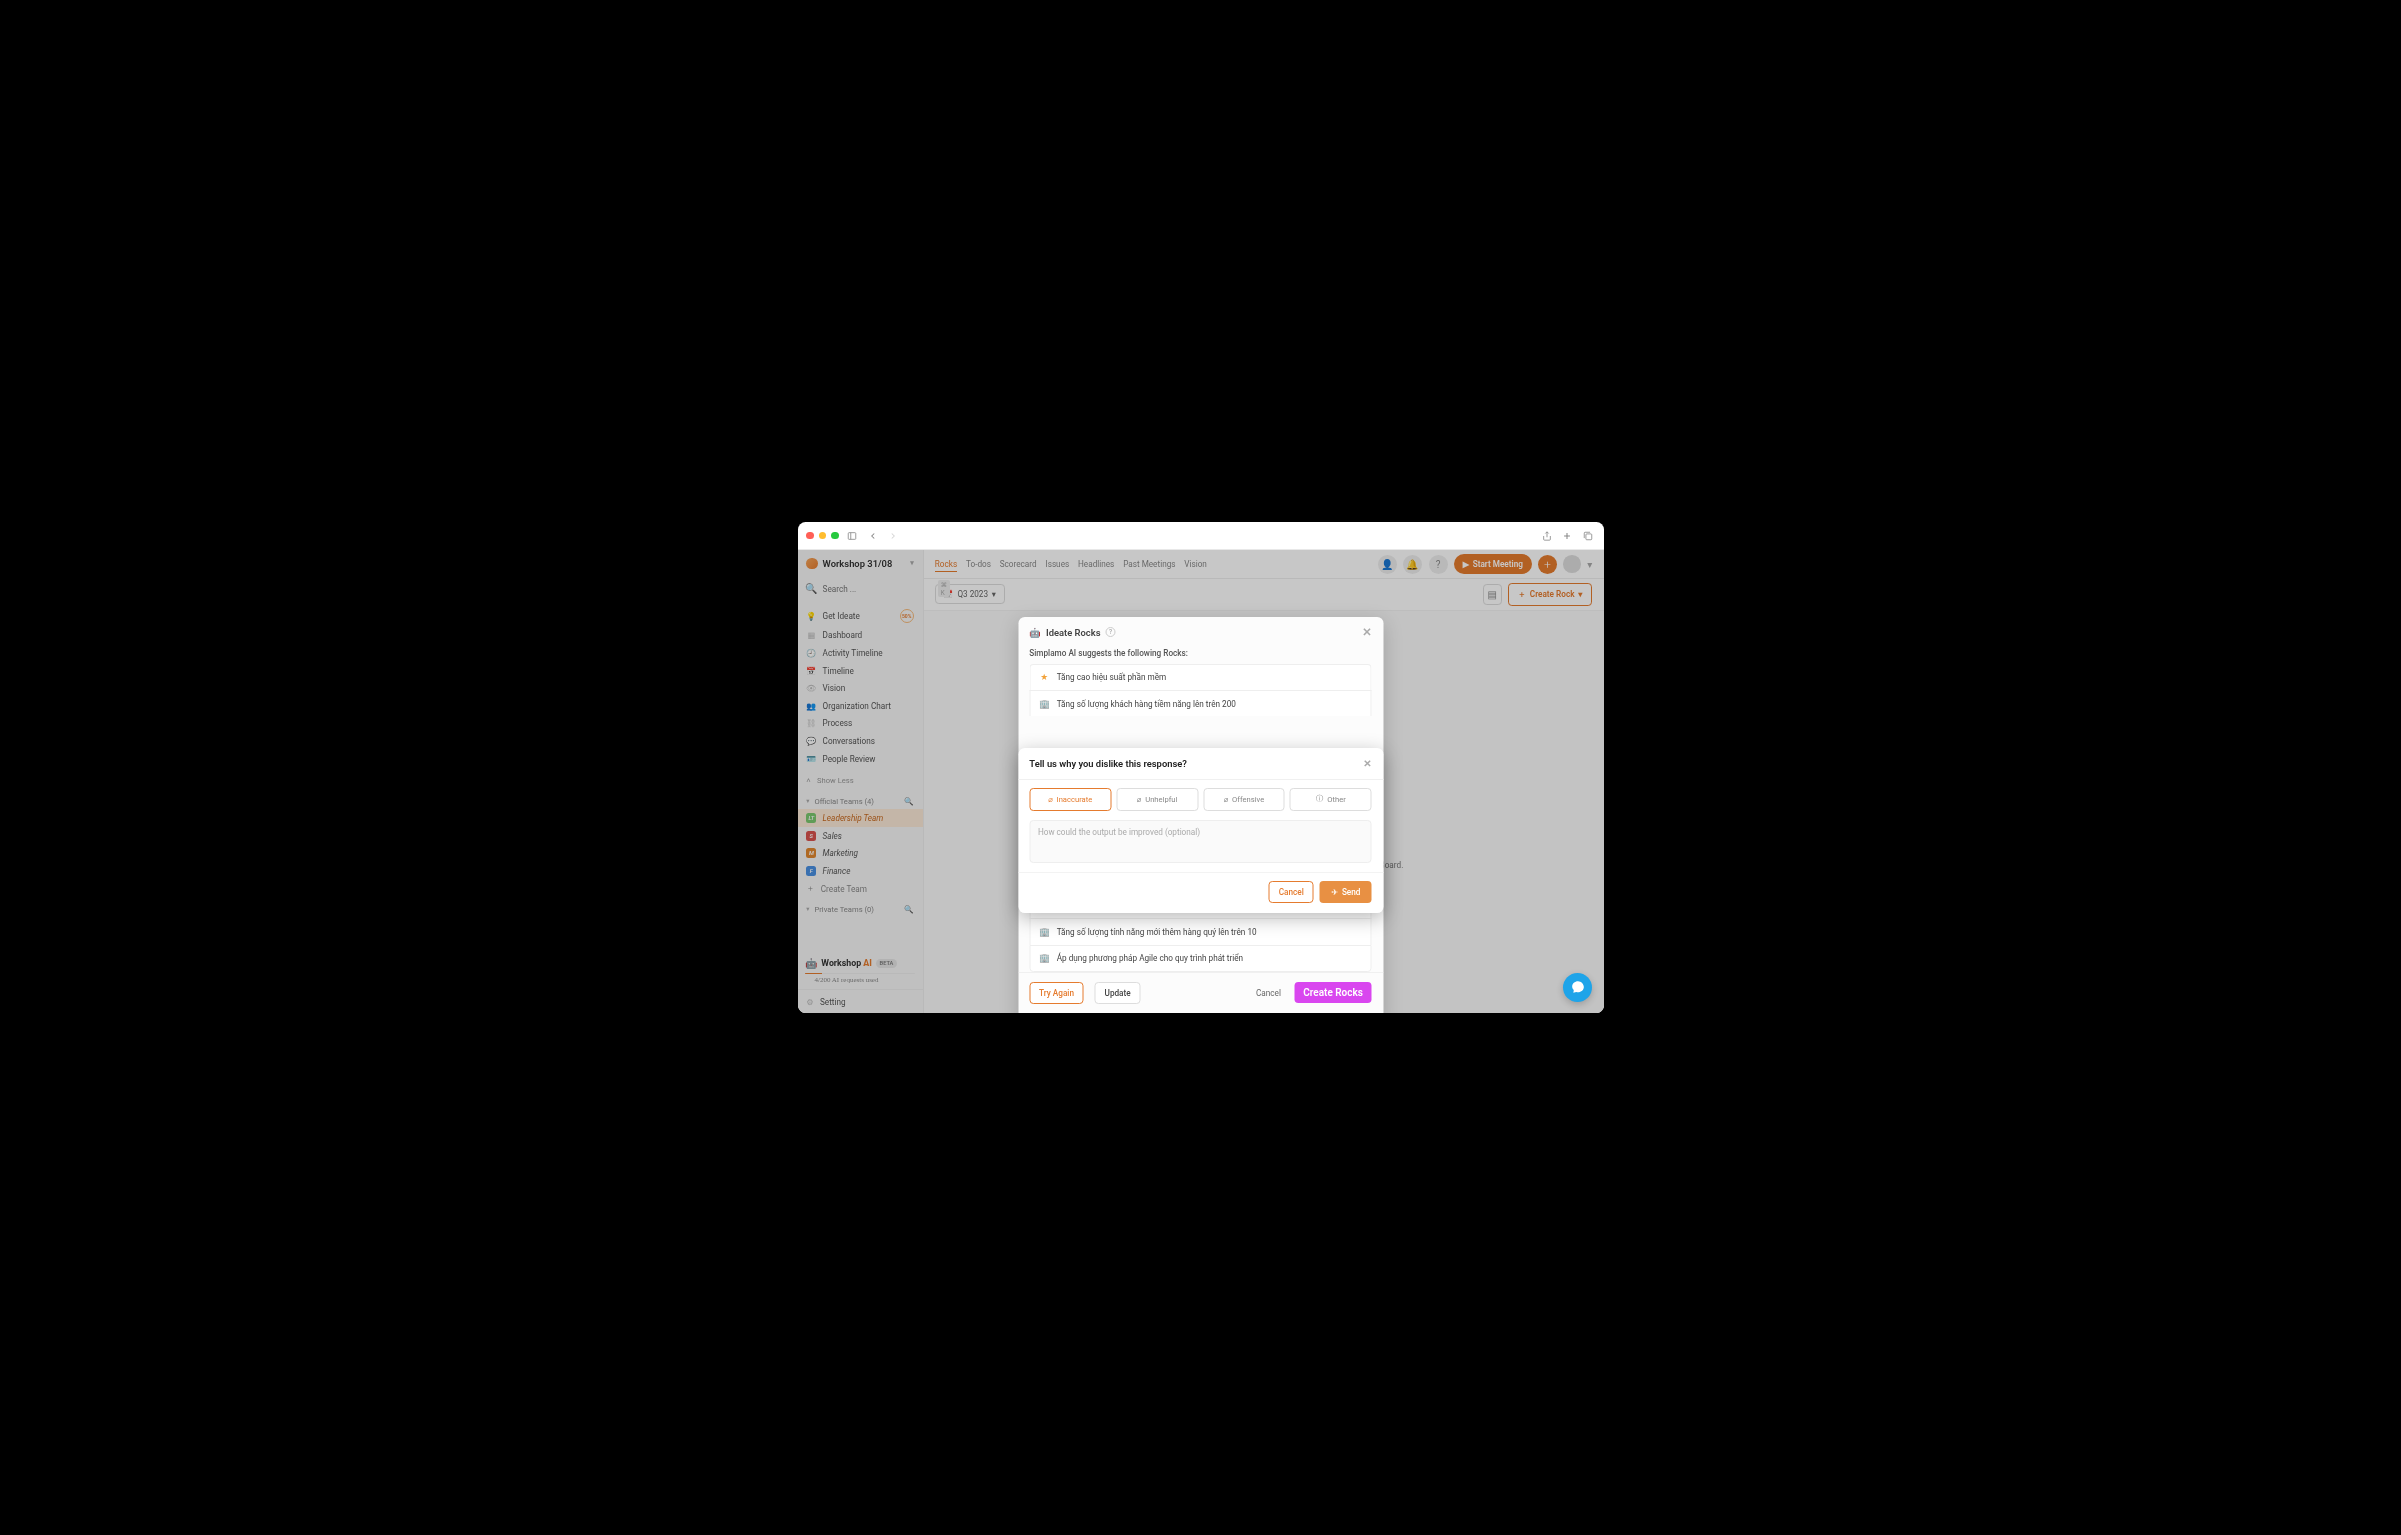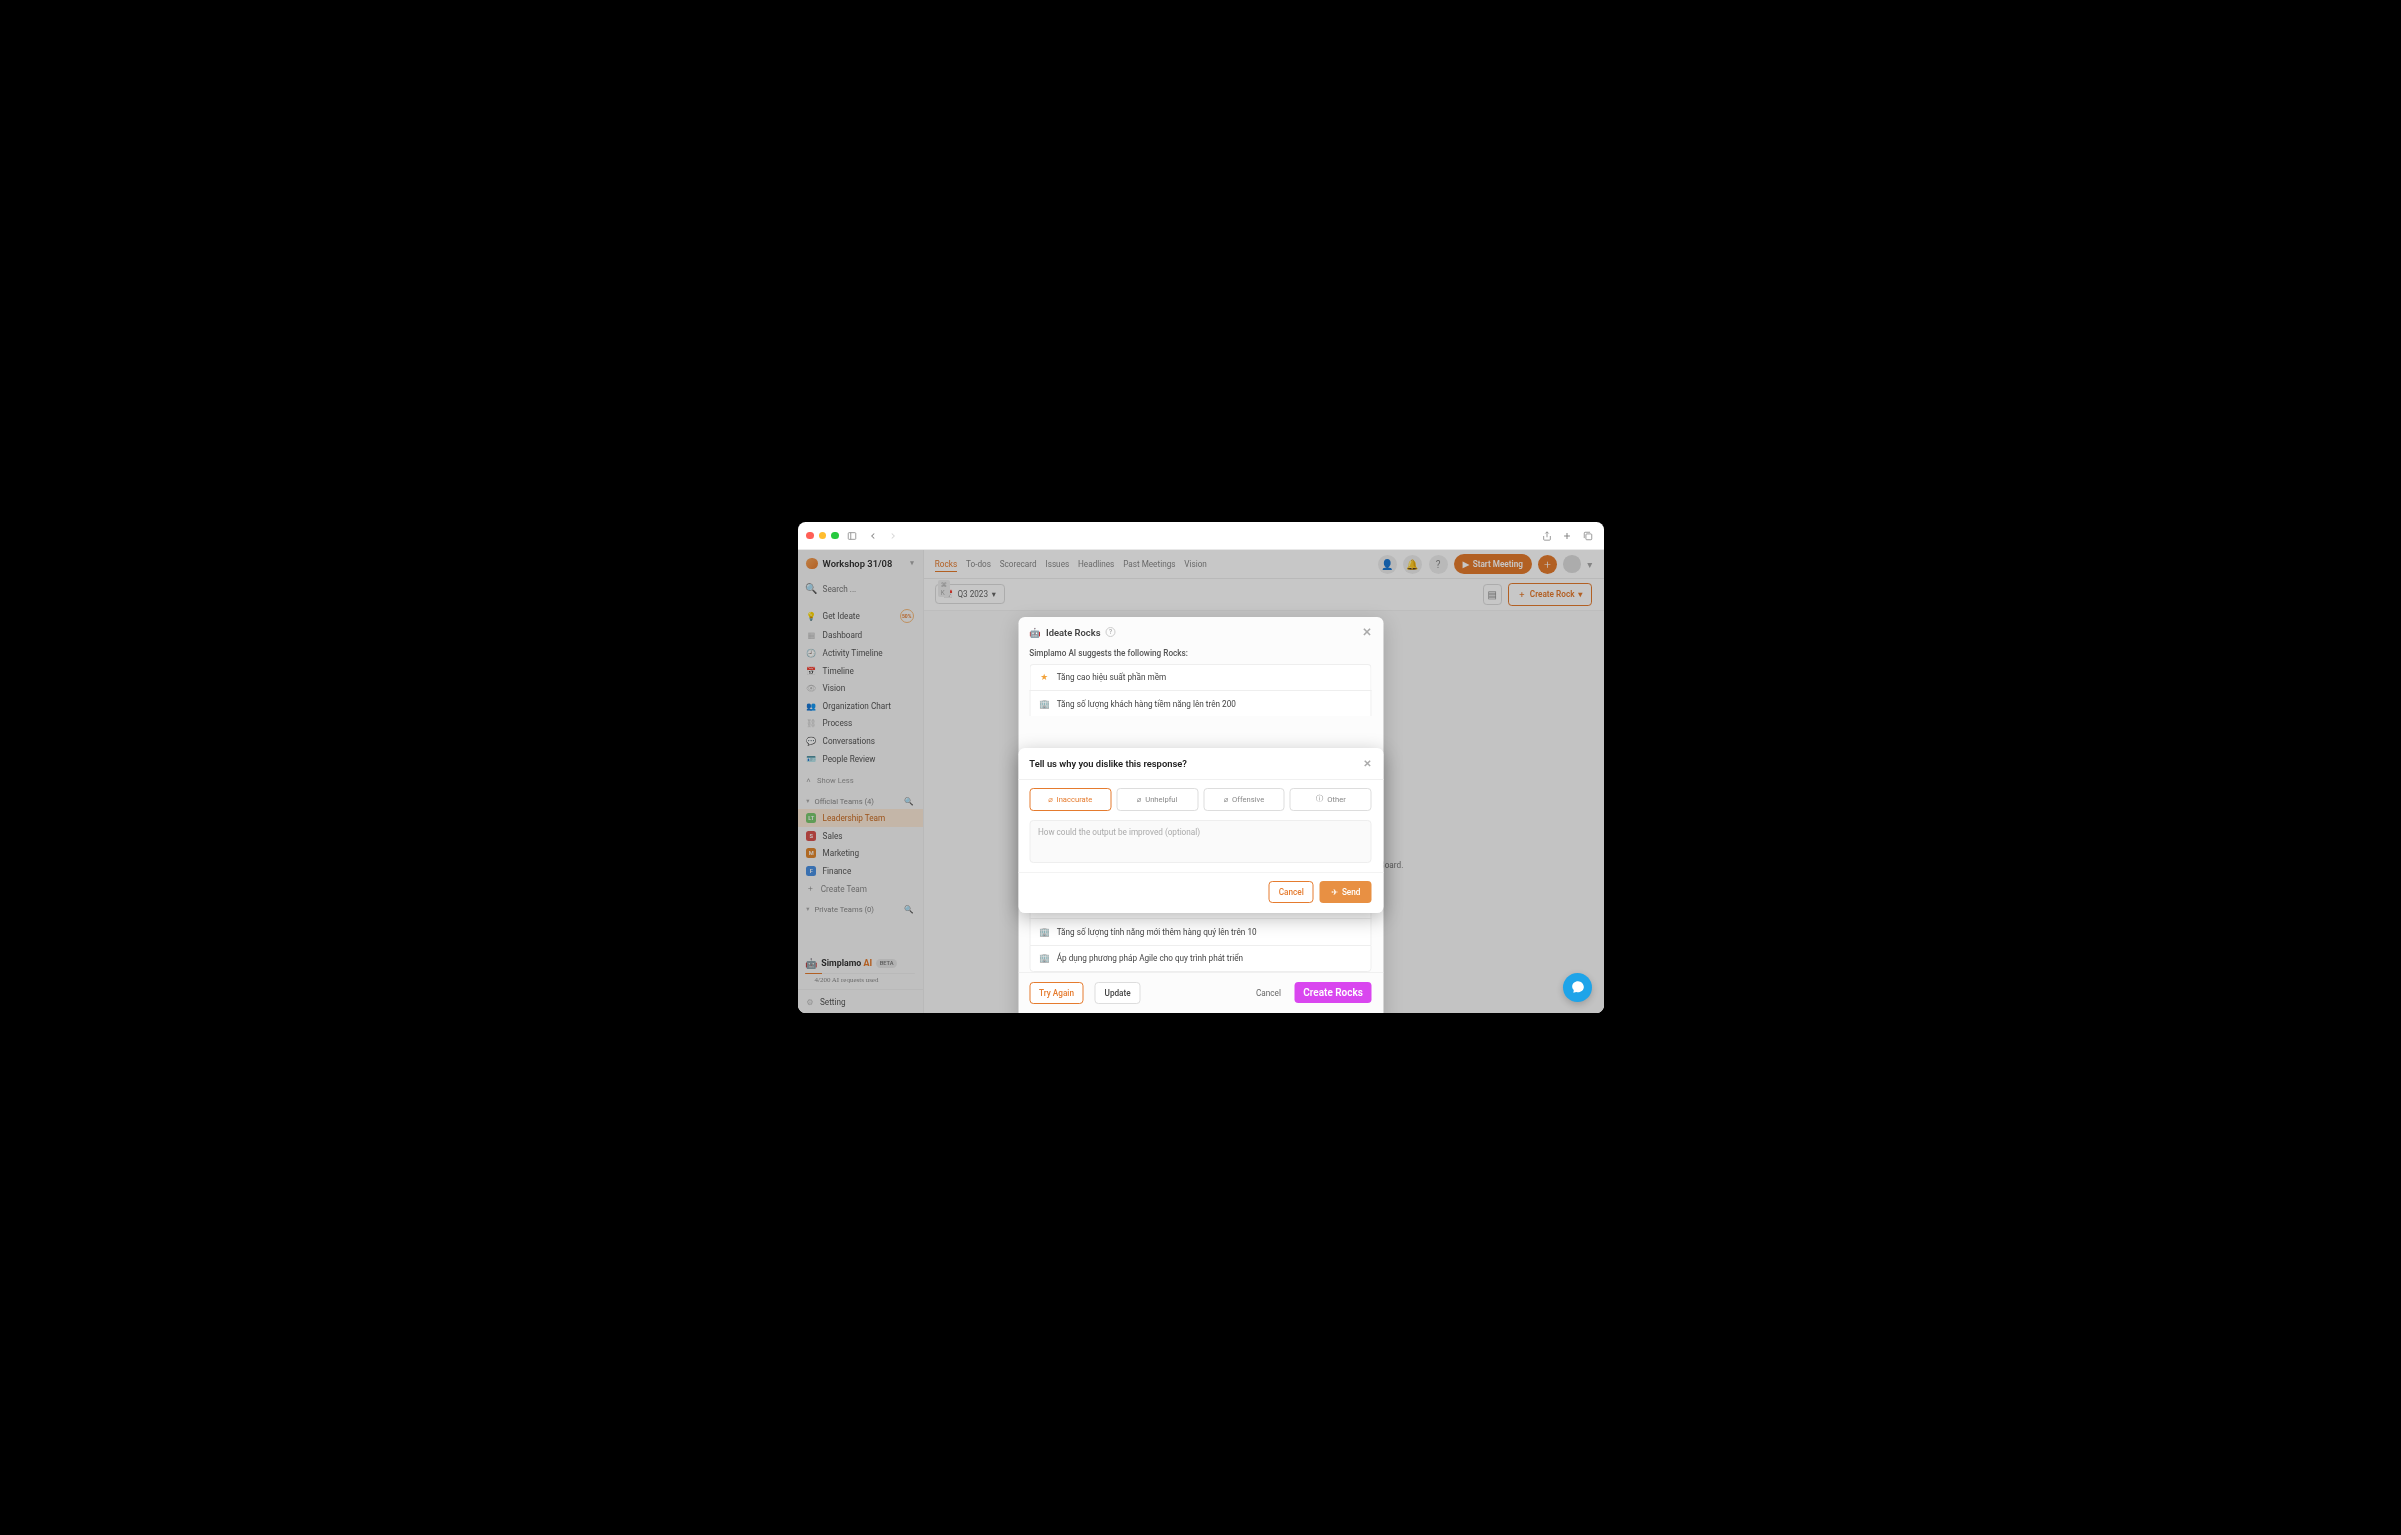--- a/index.html
+++ b/index.html
@@ -22,21 +22,21 @@
 .search-row { padding: 3.8px 7.6px; display: flex; align-items: center; gap: 5px; position: relative; }
 .search-row input { flex: 1; border: none; background: transparent; font-size: 8.2px; color: #888; outline: none; padding: 2.5px 0; }
 .kbd { font-size: 6.3px; color: #aaa; background: #eee; padding: 0.6px 3.1px; border-radius: 1.9px; }
 .nav-list { padding: 3.8px 0; }
 .nav-item { display: flex; align-items: center; gap: 6.3px; padding: 3.8px 8.8px; font-size: 8.2px; color: #555; cursor: pointer; }
 .nav-item .ico { width: 10px; height: 10px; color: #bbb; display:flex;align-items:center;justify-content:center; }
 .show-less { display:flex;align-items:center;gap:6.3px;padding:5px 8.8px;font-size:7.6px;color:#999;cursor:pointer; }
 .sect-head { display: flex; align-items: center; gap: 5px; padding: 6.3px 8.8px 3.8px; font-size: 7.6px; color: #888; }
 .sect-head .caret { color: #aaa; font-size: 6.3px; }
 .sect-head .mag { margin-left: auto; color: #bbb; }
-.team-item { display: flex; align-items: center; gap: 6.3px; padding: 3.8px 8.8px; font-size: 8.2px; cursor: pointer; color:#555; }
+.team-item { display: flex; align-items: center; gap: 6.3px; padding: 3.8px 8.8px; font-size: 8.2px; cursor: pointer; color:#555;font-style:italic; }
 .team-item.active { background: #fce9d8; color: #c76a1f; }
 .team-chip { width: 10px; height: 10px; border-radius: 2.5px; color: #fff; font-size: 5.7px; display: flex; align-items: center; justify-content: center; font-weight: 600; }
 .create-team { display:flex;align-items:center;gap:6.3px;padding:3.8px 8.8px;font-size:8.2px;color:#888;cursor:pointer; }
 .sidebar-bottom { margin-top: auto; }
 .ai-row { padding: 6.3px 7.6px 2.5px; display:flex;align-items:center;gap:3.8px; }
 .ai-brand { font-weight: 700; font-size: 8.8px; color: #333; }
 .ai-brand .ai { color: #e57b2e; font-weight: 800; margin-top: 17px;}
 .beta-pill { font-size: 5.7px; background: #e5e5e5; color: #777; padding: 1.3px 3.8px; border-radius: 5px; font-weight:600; }
 .ai-stroke { height: 1.3px; margin: 1.3px 7.6px 2.5px; background: linear-gradient(90deg,#e57b2e 15%,#eee 15%); border-radius:1.3px; }
 .ai-usage { padding: 0 17px 5px; font-size: 7px; color: #888; font-family: Liberation Serif, serif; }
@@ -234,21 +234,21 @@
 
       <div class="sect-head">
           <span class="caret">▾</span>
           <span>Private Teams (0)</span>
           <span class="mag">🔍</span>
         </div>
 
       <div class="sidebar-bottom">
         <div class="ai-row">
           <span style="color:#e57b2e">🤖</span>
-          <span class="ai-brand"><span>Simplamo</span> <span class="ai">AI</span></span>
+          <span class="ai-brand"><span>Workshop</span> <span class="ai">AI</span></span>
           <span class="beta-pill">BETA</span>
         </div>
         <div class="ai-stroke"></div>
         <div class="ai-usage">4/200 AI requests used</div>
         <div class="setting-row">
             <span style="color:#bbb">⚙</span>
             <span>Setting</span>
           </div>
       </div>
     </div>

